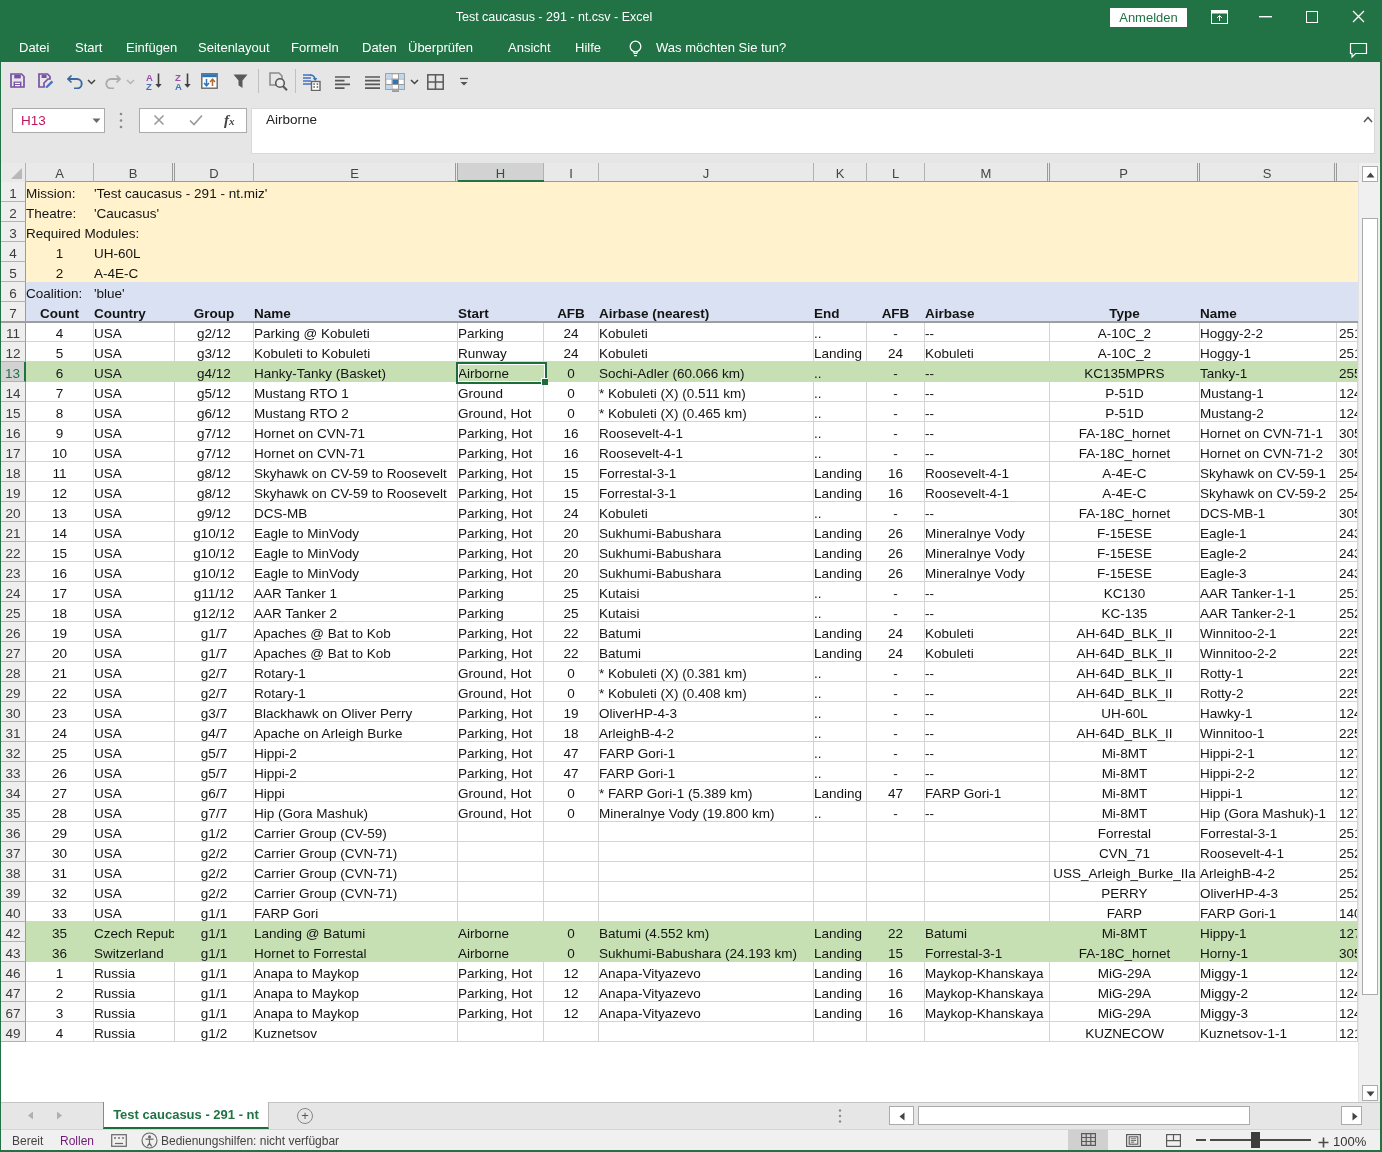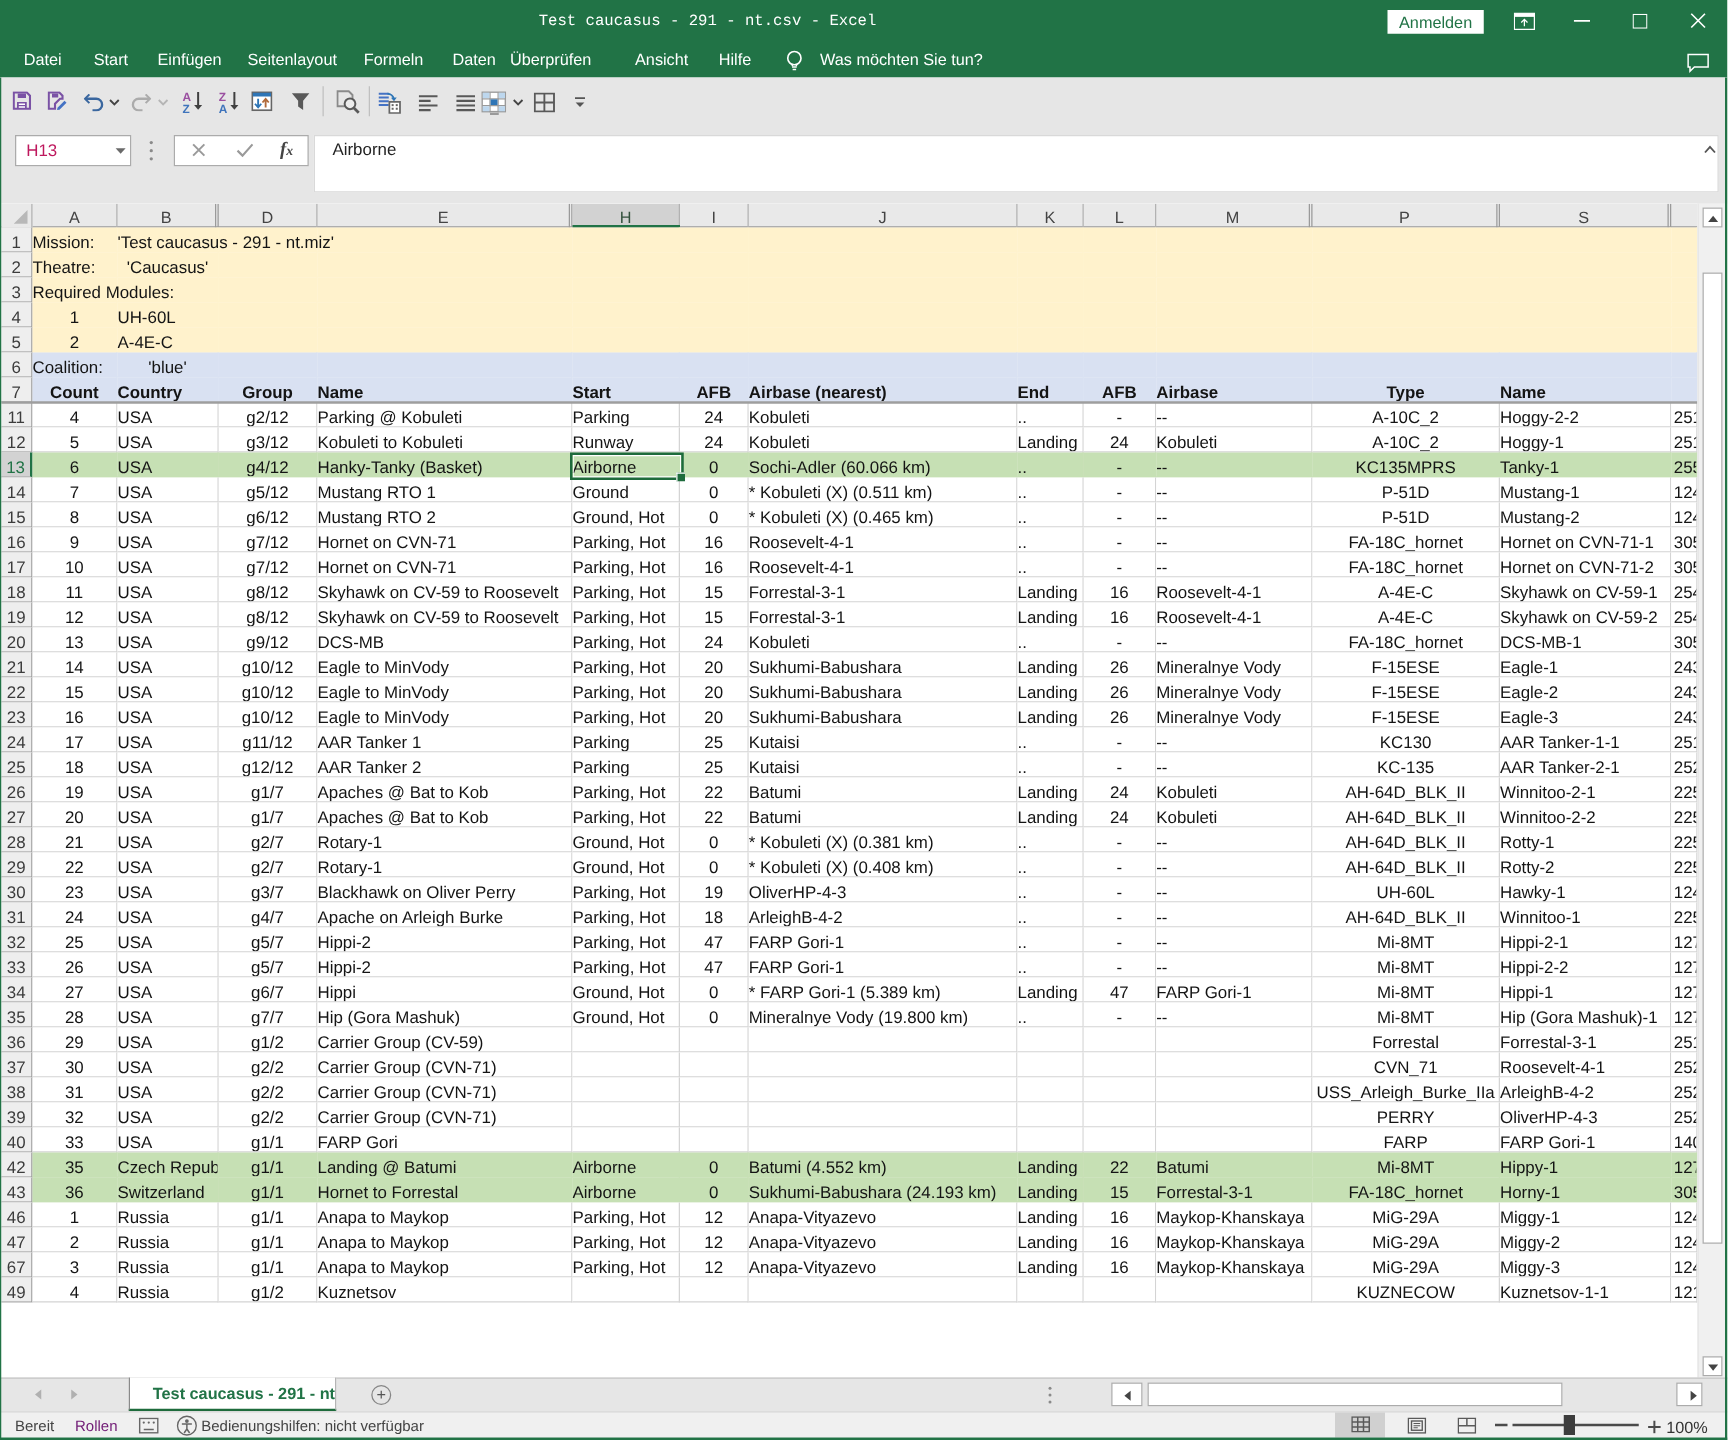--- a/index.html
+++ b/index.html
@@ -1,19 +1,19 @@
 <!DOCTYPE html>
 <html><head>
 <meta charset="utf-8">
 <style>
 * { margin:0; padding:0; box-sizing:border-box; }
 html,body { width:1382px; height:1152px; overflow:hidden; }
 body { font-family:"Liberation Sans", sans-serif; position:relative; background:#fff; }
 #titlebar { position:absolute; left:0; top:0; width:1382px; height:62px; background:#217346; }
-.ttl { position:absolute; top:10px; left:12px; width:1108px; text-align:center; color:#fff; font-size:12.5px;font-family:Liberation Mono, monospace; }
+.ttl { position:absolute; top:10px; left:0; width:1108px; text-align:center; color:#fff; font-size:12.5px; }
 .anmeld { position:absolute; left:1110px; top:8px; width:77px; height:19px; background:#fff; color:#217346; font-size:13px; text-align:center; line-height:19px; }
 .menu { position:absolute; top:40px; color:#fff; font-size:13px; }
 #toolbar { position:absolute; left:0; top:62px; width:1382px; height:42px; background:#e6e6e6; }
 #fbar { position:absolute; left:0; top:104px; width:1382px; height:59px; background:#e6e6e6; }
 .wbox { position:absolute; background:#fff; border:1px solid #ababab; }
 #sheet { position:absolute; left:1px; top:163px; width:1357px; height:939px; background:#fff; overflow:hidden; }
 #colhead { position:absolute; left:0; top:0; width:1357px; height:19px; background:#e9e9e9; border-bottom:1px solid #9a9a9a; }
 .ch.hid { border-right:3px double #9a9a9a; }
 .ch.sel { background:#d2d2d2; color:#33503c; }
 .ch { position:absolute; top:0; height:19px; color:#444; font-size:13px; text-align:center; line-height:21px; border-right:1px solid #b2b2b2; }
@@ -23,21 +23,21 @@
 td.w  { background:#fff; border-right:1px solid #d4d4d4; border-bottom:1px solid #d4d4d4; }
 td.y  { background:#fff2cc; border-right:1px solid #fff2cc; border-bottom:1px solid #fff2cc; }
 td.b  { background:#d9e1f2; border-right:1px solid #d9e1f2; border-bottom:1px solid #d9e1f2; }
 td.g  { background:#c6e0b4; border-right:1px solid #c6e0b4; border-bottom:1px solid #c6e0b4; }
 td.p  { background:#fce4d6; border-right:1px solid #fce4d6; border-bottom:1px solid #fce4d6; }
 td.gut { background:#eeeeee; border-right:1px solid #9a9a9a; border-bottom:1px solid #b2b2b2; color:#3c3c3c; font-size:12.5px; text-align:center; }
 td.gsel { background:#d2d2d2; border-right:2px solid #217346; color:#217346; }
 td.l { text-align:left; padding-left:4px; padding-right:0; }
 td.c { text-align:center; }
 td.bold { font-weight:bold; }
-#grid td.ov { overflow:visible; position:relative; z-index:2;text-align:center; }
+#grid td.ov { overflow:visible; position:relative; z-index:2; }
 #grid td.gut { color:#3c3c3c; }
 #grid td.gsel { color:#217346; }
 #grid td:last-child { padding-left:2px; }
 #vscroll { position:absolute; left:1358px; top:163px; width:22px; height:939px; background:#f0f0f0; border-left:1px solid #e3e3e3; }
 .sbtn { position:absolute; background:#fff; border:1px solid #ababab; }
 #tabbar { position:absolute; left:0; top:1102px; width:1382px; height:27px; background:#e6e6e6; border-top:1px solid #c5c5c5; }
 #statusbar { position:absolute; left:0; top:1129px; width:1382px; height:21px; background:#f0f0f0; border-top:1px solid #d5d5d5; color:#444; font-size:12.5px; }
 #bborder { position:absolute; left:0; top:1150px; width:1382px; height:2px; background:#217346; }
 #lborder { position:absolute; left:0; top:62px; width:1px; height:1090px; background:#217346; }
 #rborder { position:absolute; left:1380px; top:62px; width:2px; height:1090px; background:#217346; }
@@ -940,21 +940,21 @@
       <path d="M0.5 0.5 L4.5 5.5 L8.5 0.5 z" fill="#444"></path>
     </svg>
   </div>
 <div id="tabbar"></div>
 <svg class="abs" style="left:27px;top:1111px" width="7" height="9" viewBox="0 0 7 9">
     <path d="M6 0.5 L1 4.5 L6 8.5 z" fill="#b0b0b0"></path>
   </svg>
 <svg class="abs" style="left:56px;top:1111px" width="7" height="9" viewBox="0 0 7 9">
     <path d="M1 0.5 L6 4.5 L1 8.5 z" fill="#b0b0b0"></path>
   </svg>
-<div class="abs" style="left:103px;top:1102px;width:166px;height:27px;background:#fff;border-left:1px solid #8a8a8a;border-right:1px solid #b5b5b5;border-bottom:2px solid #1e6b3c;color:#217346;font-weight:bold;font-size:13px;text-align:right;line-height:25px">Test caucasus - 291 - nt</div>
+<div class="abs" style="left:103px;top:1102px;width:166px;height:27px;background:#fff;border-left:1px solid #8a8a8a;border-right:1px solid #b5b5b5;border-bottom:2px solid #1e6b3c;color:#217346;font-weight:bold;font-size:13px;text-align:center;line-height:25px">Test caucasus - 291 - nt</div>
 <div class="abs" style="left:297px;top:1108px;width:16px;height:16px;border:1px solid #868686;border-radius:50%;color:#555;font-size:13px;text-align:center;line-height:14px">+</div>
 <svg class="abs" style="left:838px;top:1108px" width="4" height="16" viewBox="0 0 4 16">
     <circle cx="2" cy="2.5" r="1.2" fill="#8a8a8a"></circle>
     <circle cx="2" cy="8" r="1.2" fill="#8a8a8a"></circle>
     <circle cx="2" cy="13.5" r="1.2" fill="#8a8a8a"></circle>
   </svg>
 <div class="sbtn" style="left:889px;top:1106px;width:25px;height:19px">
     <svg width="6" height="9" style="position:absolute;left:9px;top:5px" viewBox="0 0 6 9">
       <path d="M5.5 0.5 L0.5 4.5 L5.5 8.5 z" fill="#444"></path>
     </svg>

